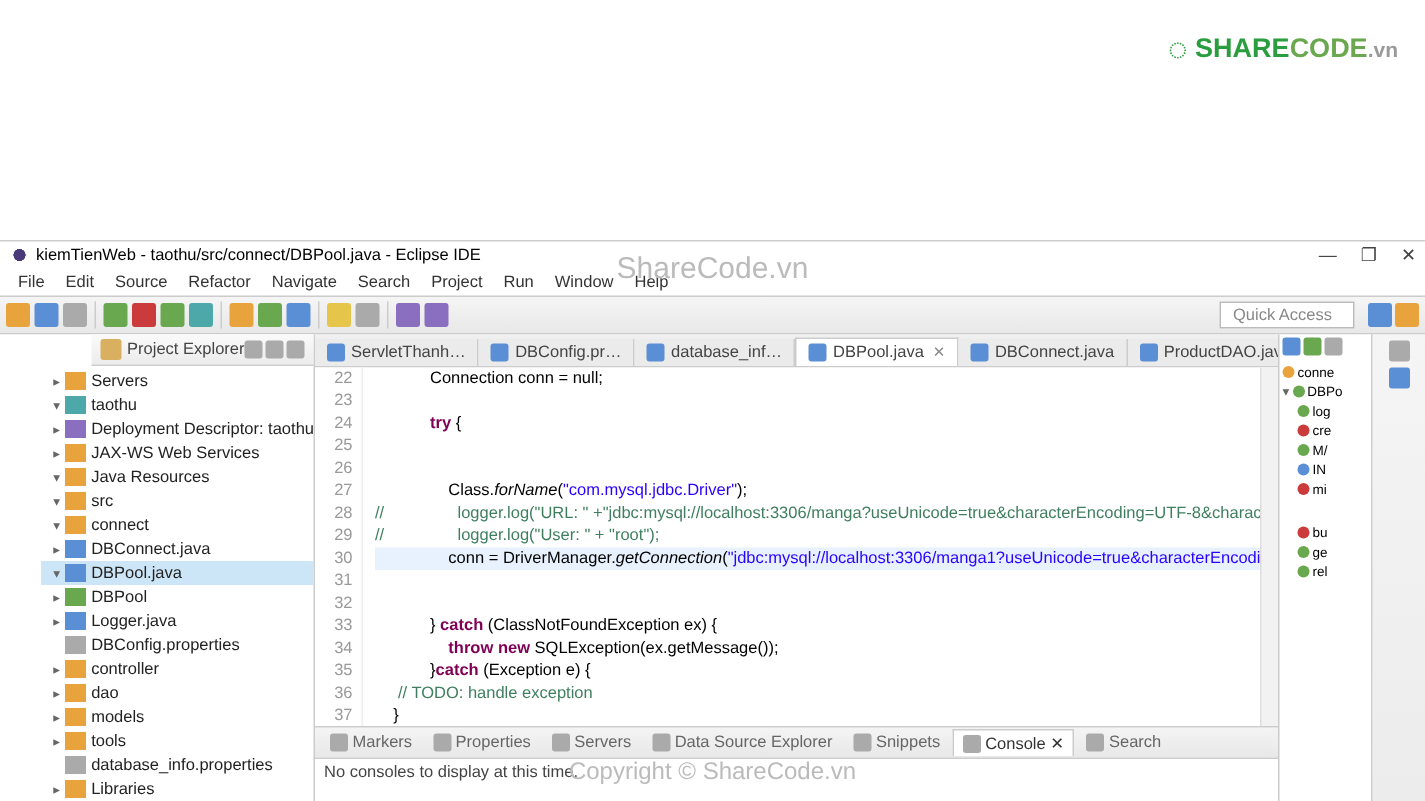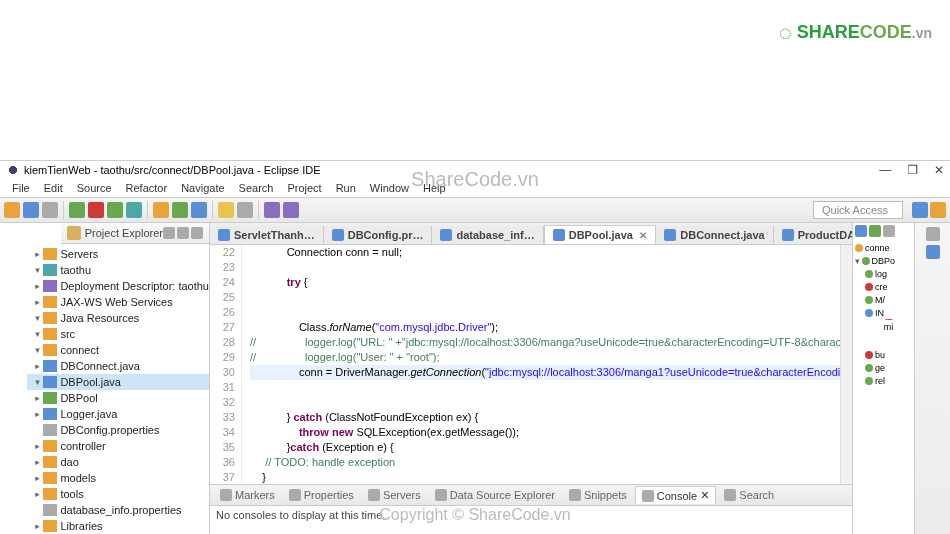--- a/index.html
+++ b/index.html
@@ -28,21 +28,21 @@
 .view-title .tb { margin-left: auto; display: flex; gap: 2px; }
 .tree { overflow: auto; padding: 2px 0; font-size: 11px; color: #222; }
 .tree .row { display: flex; align-items: center; height: 16px; padding-left: 4px; white-space: nowrap; }
 .tree .row.sel { background: #cde6f7; }
 .tree .tw { width: 12px; text-align: center; color: #666; font-size: 9px; cursor: default; }
 .tree .fico { width: 14px; height: 12px; margin-right: 3px; display: inline-block; }
 .ind1{padding-left:14px}.ind2{padding-left:28px}.ind3{padding-left:42px}.ind4{padding-left:56px}.ind5{padding-left:70px}
 
 .center { flex: 1; display: flex; flex-direction: column; min-width: 0; }
 .tabs { display: flex; background: linear-gradient(#f0f0f0,#e3e3e3); border-bottom: 1px solid #ccc; height: 22px; align-items: flex-end; }
-.tab { display: flex; align-items: center; padding: 3px 8px; font-size: 11px; border-right: 1px solid #ccc; background: #ebebeb; color: #444; gap: 4px; font-weight: bold; }
+.tab { display: flex; align-items: center; padding: 3px 8px; font-size: 11px; border-right: 1px solid #ccc; background: #ebebeb; color: #444; gap: 4px; }
 .tab.active { background: #fff; border-top: 1px solid #ccc; border-left: 1px solid #ccc; }
 .tab .jico { width: 12px; height: 12px; background: #5a8fd6; border-radius: 2px; }
 .tab .x { color: #888; font-size: 10px; margin-left: 2px; }
 .editor { flex: 1; display: flex; overflow: hidden; background: #fff; font-family: Consolas, monospace; font-size: 11px; line-height: 15px; position: relative; }
 .gutter { width: 32px; text-align: right; color: #999; padding-right: 6px; background: #fff; border-right: 1px solid #eee; }
 .code { flex: 1; padding-left: 8px; white-space: pre; overflow: hidden; }
 .code .kw { color: #7f0055; font-weight: bold; }
 .code .str { color: #2a00ff; }
 .code .cm { color: #3f7f5f; }
 .code .fn { font-style: italic; }
@@ -315,21 +315,21 @@
             <span>cre</span>
           </div>
           <div class="row" style="padding-left: 10px;">
             <span class="dot c-green"></span>
             <span>M/</span>
           </div>
           <div class="row" style="padding-left: 10px;">
             <span class="dot c-blue"></span>
             <span>IN</span>
           </div>
-          <div class="row" style="padding-left: 10px; flex-direction: column;">
+          <div class="row" style="padding-left: 10px;">
             <span class="dot c-red"></span>
             <span>mi</span>
           </div>
           <div class="row" style="padding-left: 10px; margin-top: 16px;">
             <span class="dot c-red"></span>
             <span>bu</span>
           </div>
           <div class="row" style="padding-left: 10px;">
             <span class="dot c-green"></span>
             <span>ge</span>

